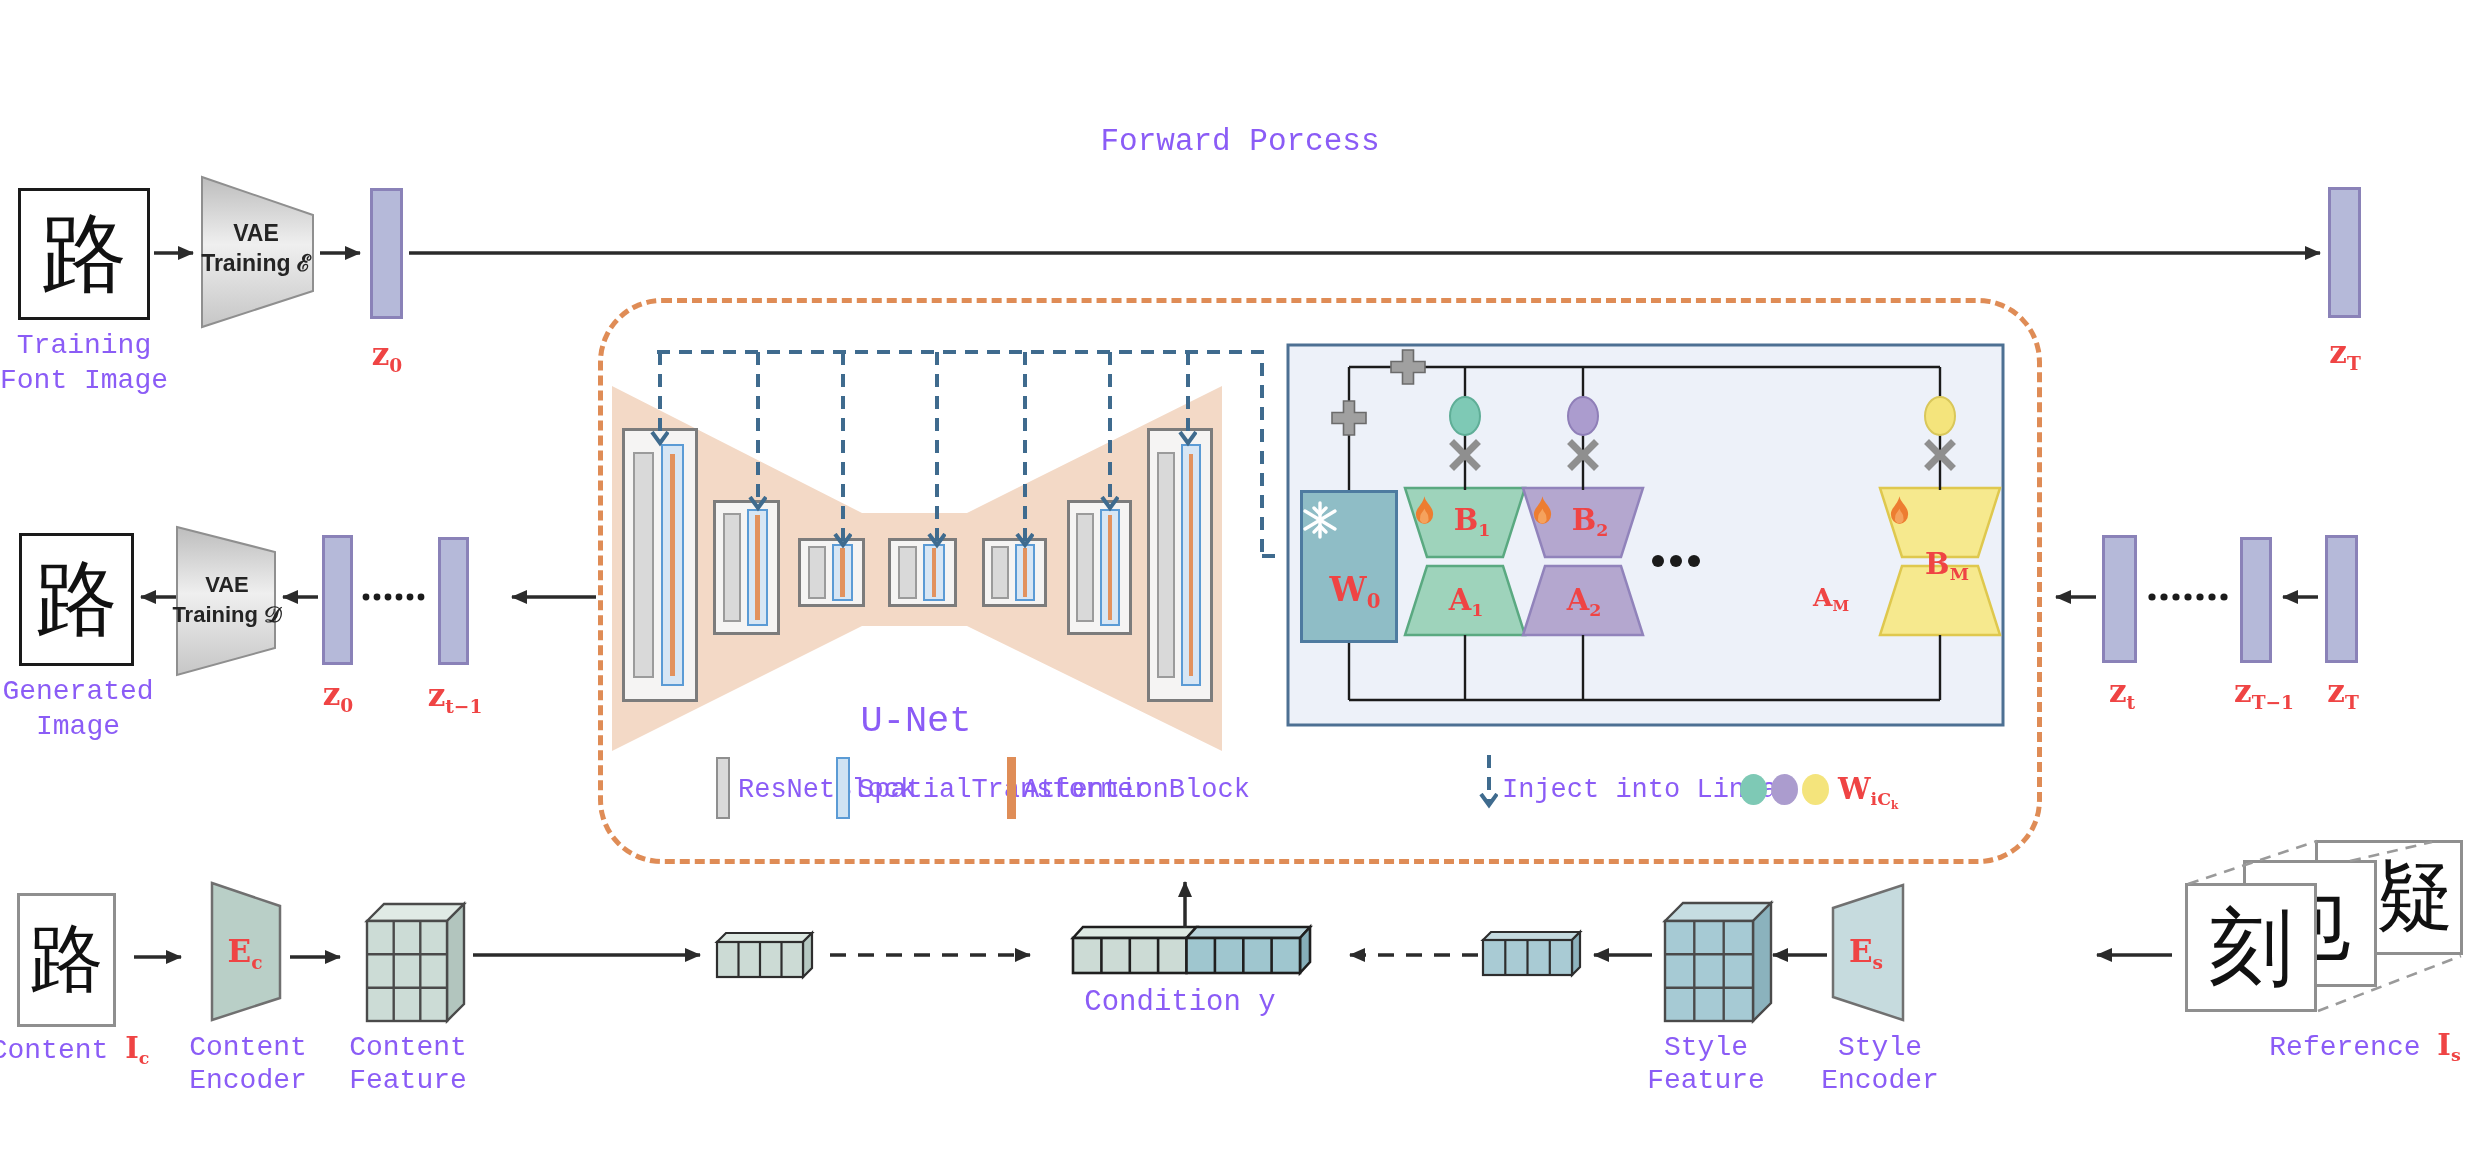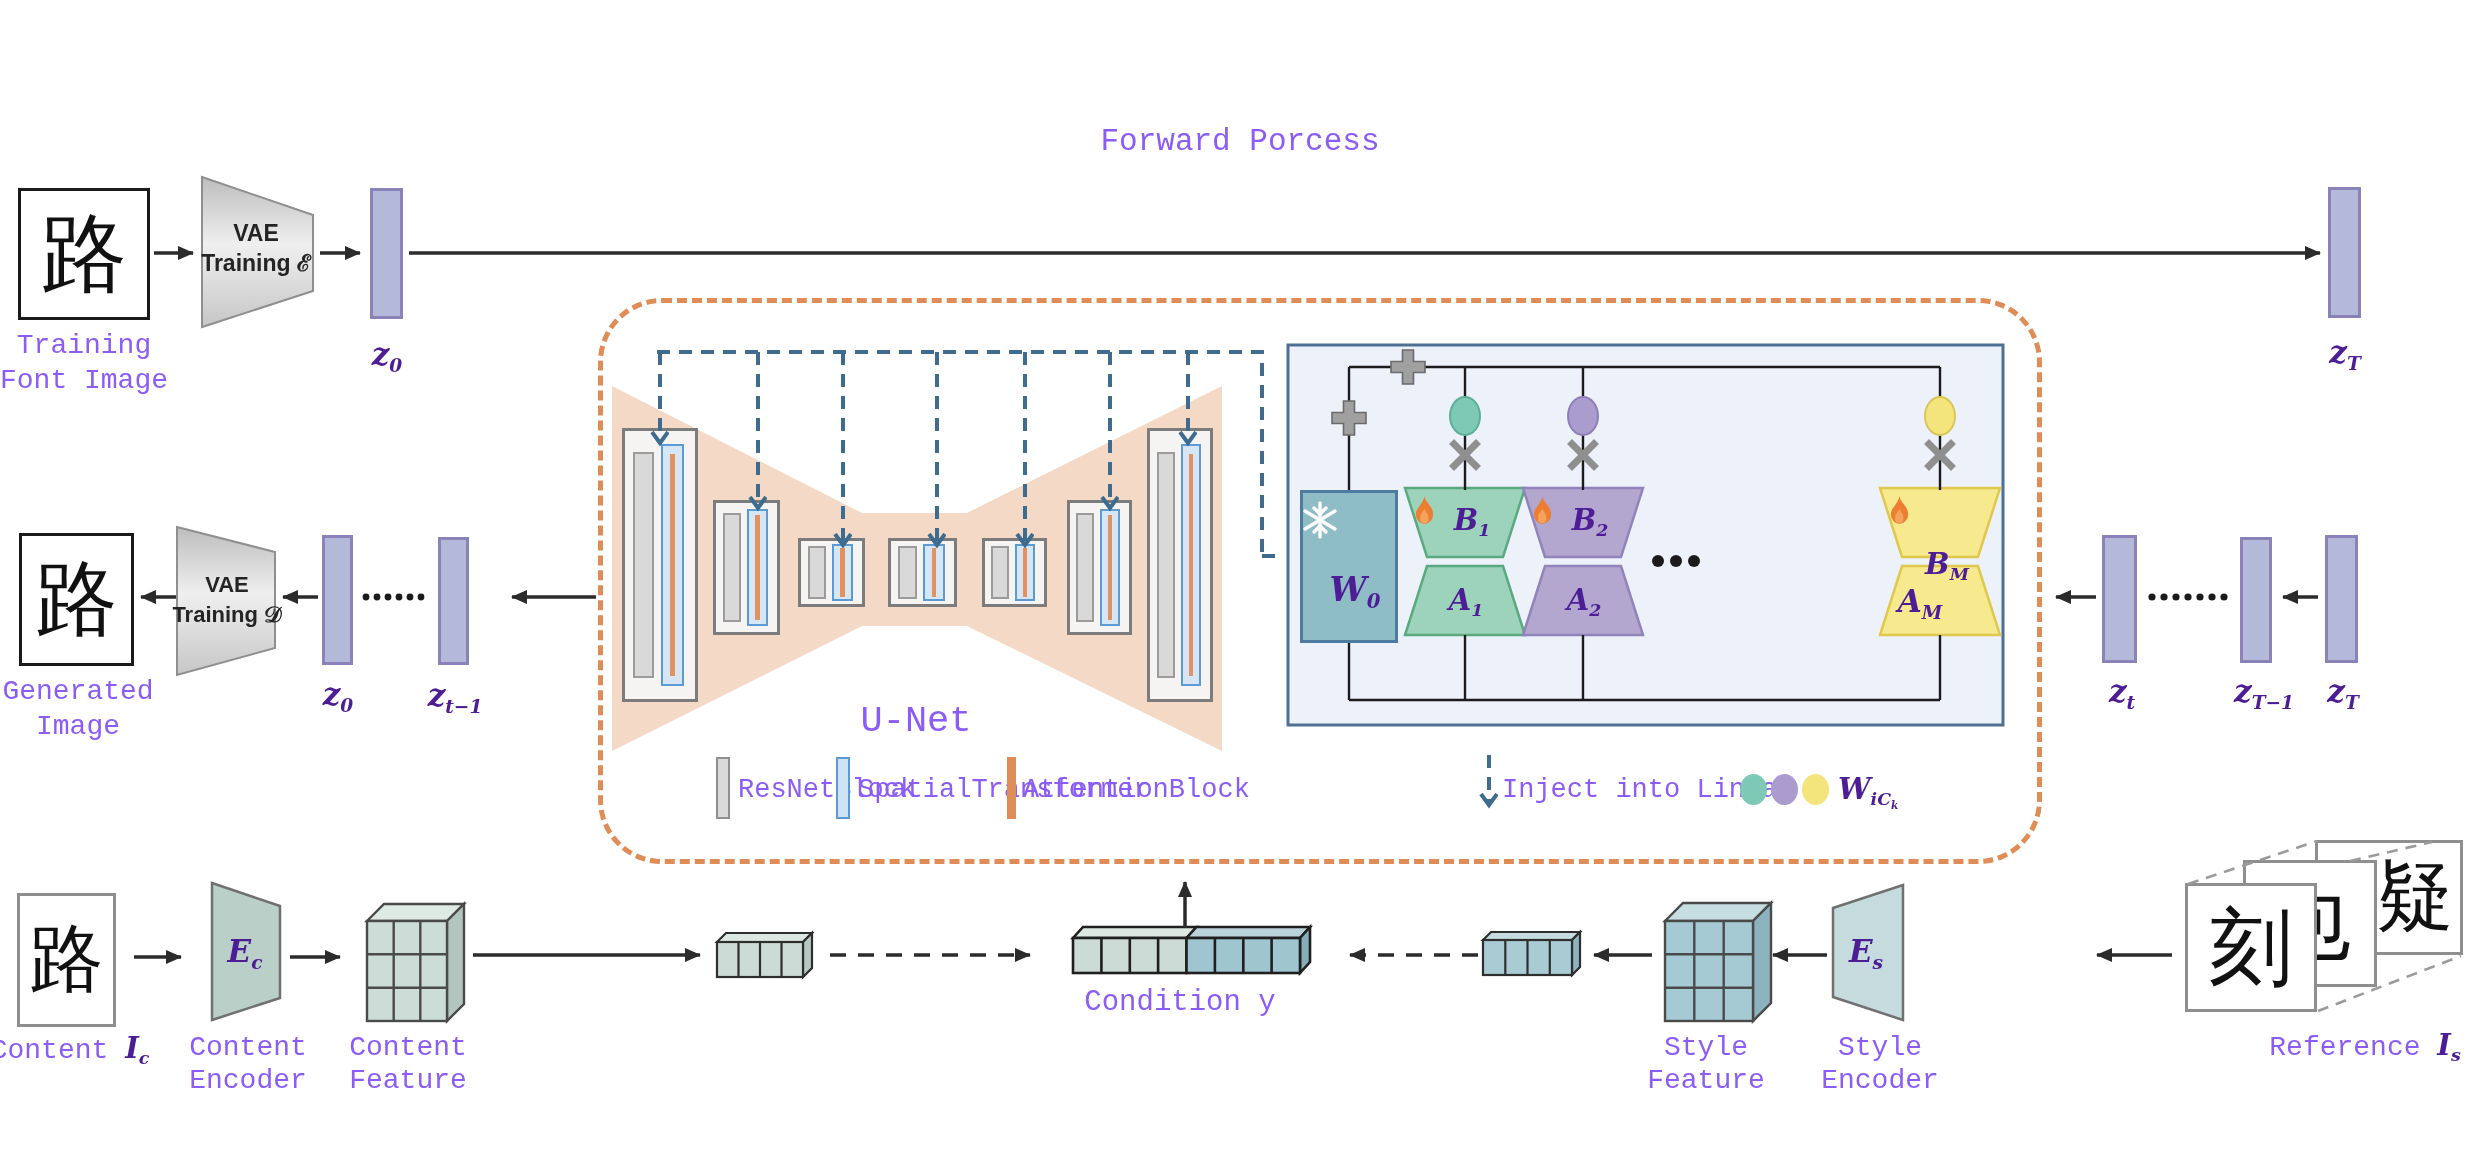--- a/index.html
+++ b/index.html
@@ -8,21 +8,21 @@
   .abs{position:absolute;}
   svg.layer{position:absolute;left:0;top:0;pointer-events:none;}
   #base{z-index:1;} #over{z-index:7;}
   .html2{z-index:2;} .html3{z-index:3;} .html4{z-index:4;} .html6{z-index:6;}
   .bar{background:#b5b9d9;border:3px solid #8a82b8;box-sizing:border-box;}
   .charbox{background:#fff;display:flex;align-items:center;justify-content:center;
            box-sizing:border-box;font-family:"DejaVu Serif",serif;color:#111;}
   .bk{border:3px solid #1a1a1a;} .gy{border:3px solid #8f8f8f;}
   .mlabel{font-family:"Liberation Mono",monospace;color:#8b5cf6;text-align:center;white-space:pre;}
   .c{transform:translateX(-50%);}
-  .math{font-family:"DejaVu Serif",serif;font-style:italic;font-weight:bold;color:#4c1d95;
+  .math{font-family:"DejaVu Serif",serif;font-weight:bold;color:#ef4444;
         font-size:31px;text-align:center;white-space:nowrap;}
   .math .sub{font-size:0.60em;vertical-align:-0.35em;}
   .sans{font-family:"Liberation Sans",sans-serif;font-weight:bold;color:#242424;text-align:center;}
   .unet-block{background:#f5f4f3;border:3px solid #7c7c7c;box-sizing:border-box;}
   .resnet{position:absolute;left:11%;top:8%;width:30%;height:84%;background:#d9d9d9;
           border:2px solid #9b9b9b;box-sizing:border-box;}
   .spatial{position:absolute;left:51%;top:5%;width:34%;height:90%;background:#d7e6f4;
            border:2px solid #5b9bd5;box-sizing:border-box;}
   .stripe{position:absolute;left:37%;top:3%;width:26%;height:94%;background:#e2925e;}
   .orange-box{border:5px dashed #df8c56;border-radius:64px;box-sizing:border-box;}
@@ -195,21 +195,21 @@
     </div>
   <div class="abs mlabel html2 c" style="left:916px;top:700px;font-size:37px;"><span>U-Net</span></div>
 
   <div class="abs w0box html2" style="left:1300px;top:490px;width:98px;height:153px;"></div>
   <div class="abs math html6 c" style="left:1355px;top:570px;font-size:33px;"><span>W</span><span class="sub">0</span></div>
   <div class="abs math html6 c" style="left:1472px;top:503px;font-size:29px;"><span>B</span><span class="sub">1</span></div>
   <div class="abs math html6 c" style="left:1466px;top:583px;font-size:29px;"><span>A</span><span class="sub">1</span></div>
   <div class="abs math html6 c" style="left:1590px;top:503px;font-size:29px;"><span>B</span><span class="sub">2</span></div>
   <div class="abs math html6 c" style="left:1584px;top:583px;font-size:29px;"><span>A</span><span class="sub">2</span></div>
   <div class="abs math html6 c" style="left:1947px;top:503px;font-size:29px;margin-top:44px;"><span>B</span><span class="sub">M</span></div>
-  <div class="abs math html6 c" style="left:1920px;top:583px;font-size:31px;"><span>A</span><span class="sub">M</span></div>
+  <div class="abs math html6 c" style="left:1831px;top:583px;font-size:25px;"><span>A</span><span class="sub">M</span></div>
 
   <div class="abs legend-swatch html2" style="left:716px;top:757px;width:14px;height:62px;background:#d9d9d9;border:2px solid #8f8f8f;"></div>
   <div class="abs mlabel html2" style="left:738px;top:773px;font-size:27px;line-height:34px;"><span>ResNetBlock</span></div>
   <div class="abs legend-swatch html2" style="left:836px;top:757px;width:14px;height:62px;background:#cfe3f3;border:2px solid #5b9bd5;"></div>
   <div class="abs mlabel html2" style="left:858px;top:773px;font-size:27px;line-height:34px;"><span>SpatialTransformer</span></div>
   <div class="abs legend-swatch html2" style="left:1007px;top:757px;width:9px;height:62px;background:#df8d57;"></div>
   <div class="abs mlabel html2" style="left:1023px;top:773px;font-size:27px;line-height:34px;"><span>AttentionBlock</span></div>
   <div class="abs mlabel html2" style="left:1502px;top:773px;font-size:27px;line-height:34px;"><span>Inject into Linear</span></div>
   <div class="abs lcirc html2" style="left:1740px;top:774px;width:27px;height:31px;background:#7ec9b5;"></div>
   <div class="abs lcirc html2" style="left:1771px;top:774px;width:27px;height:31px;background:#ab9cce;"></div>

